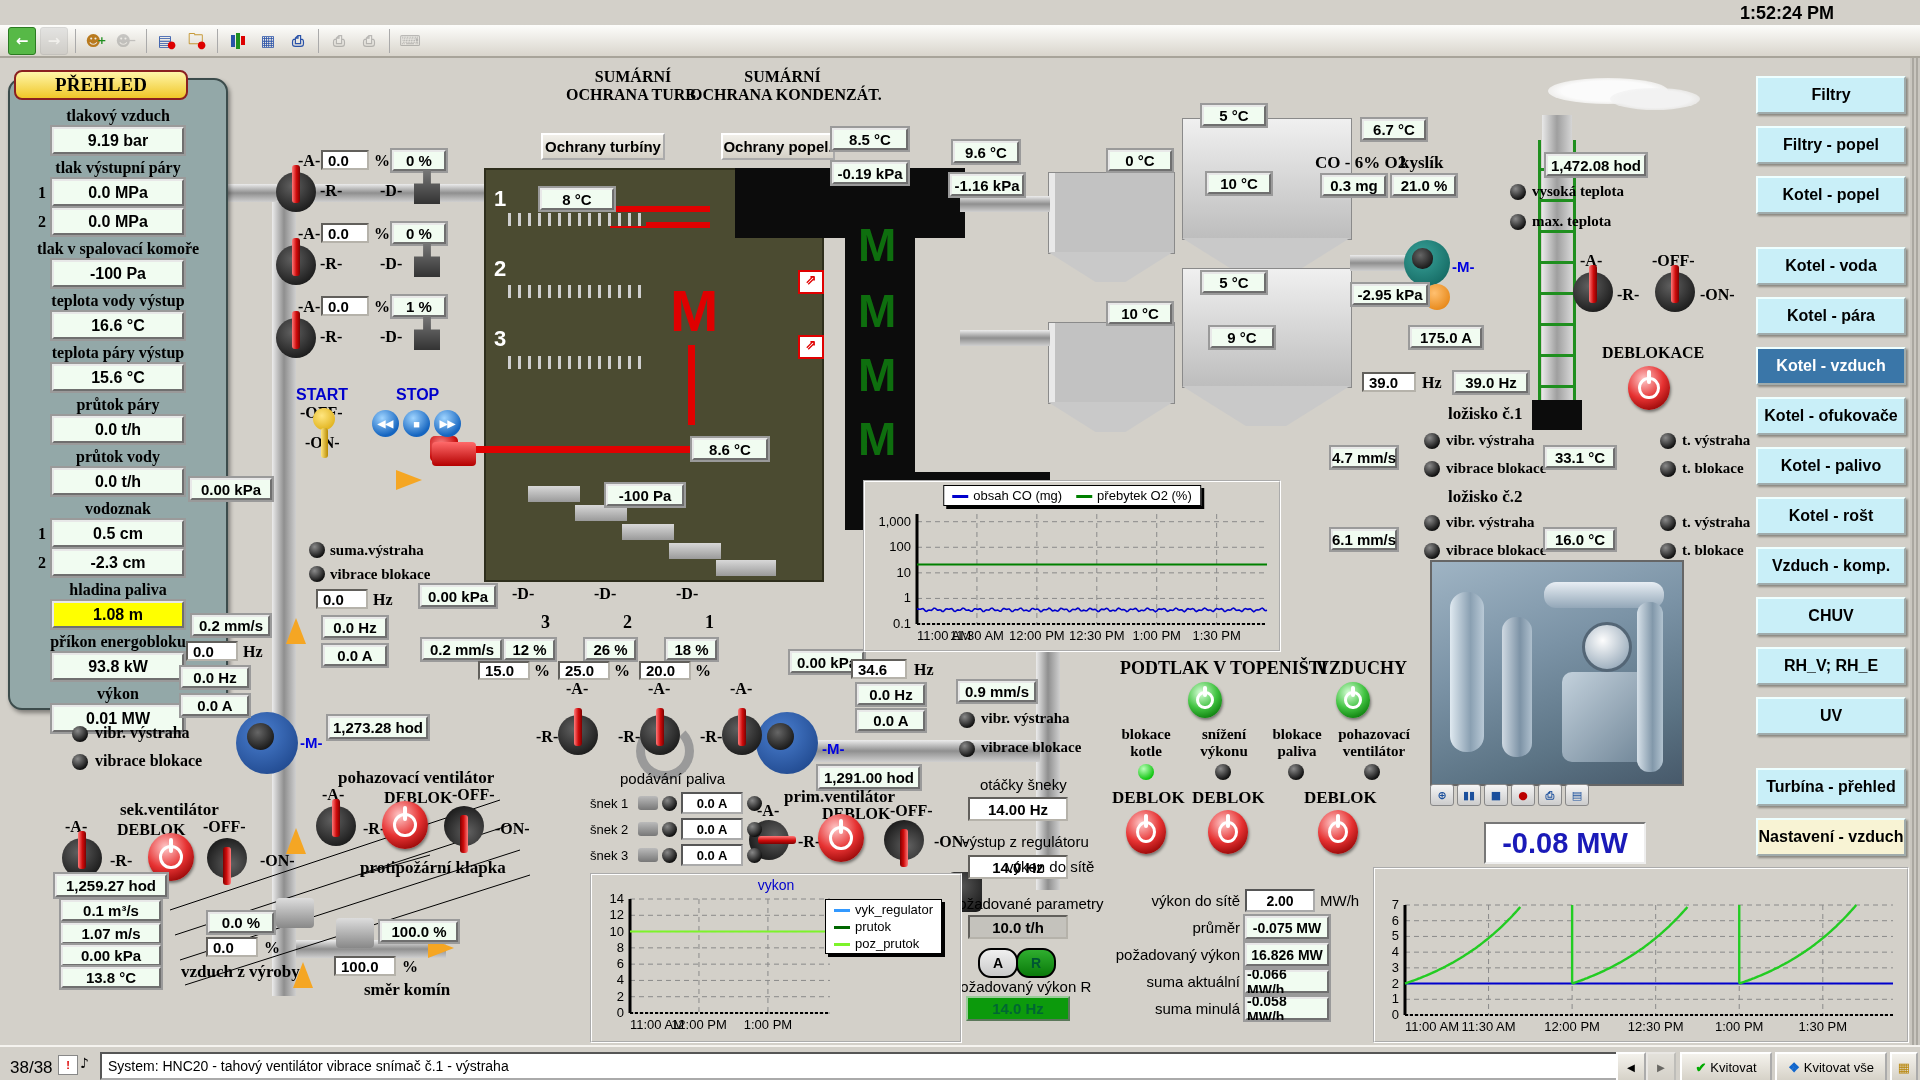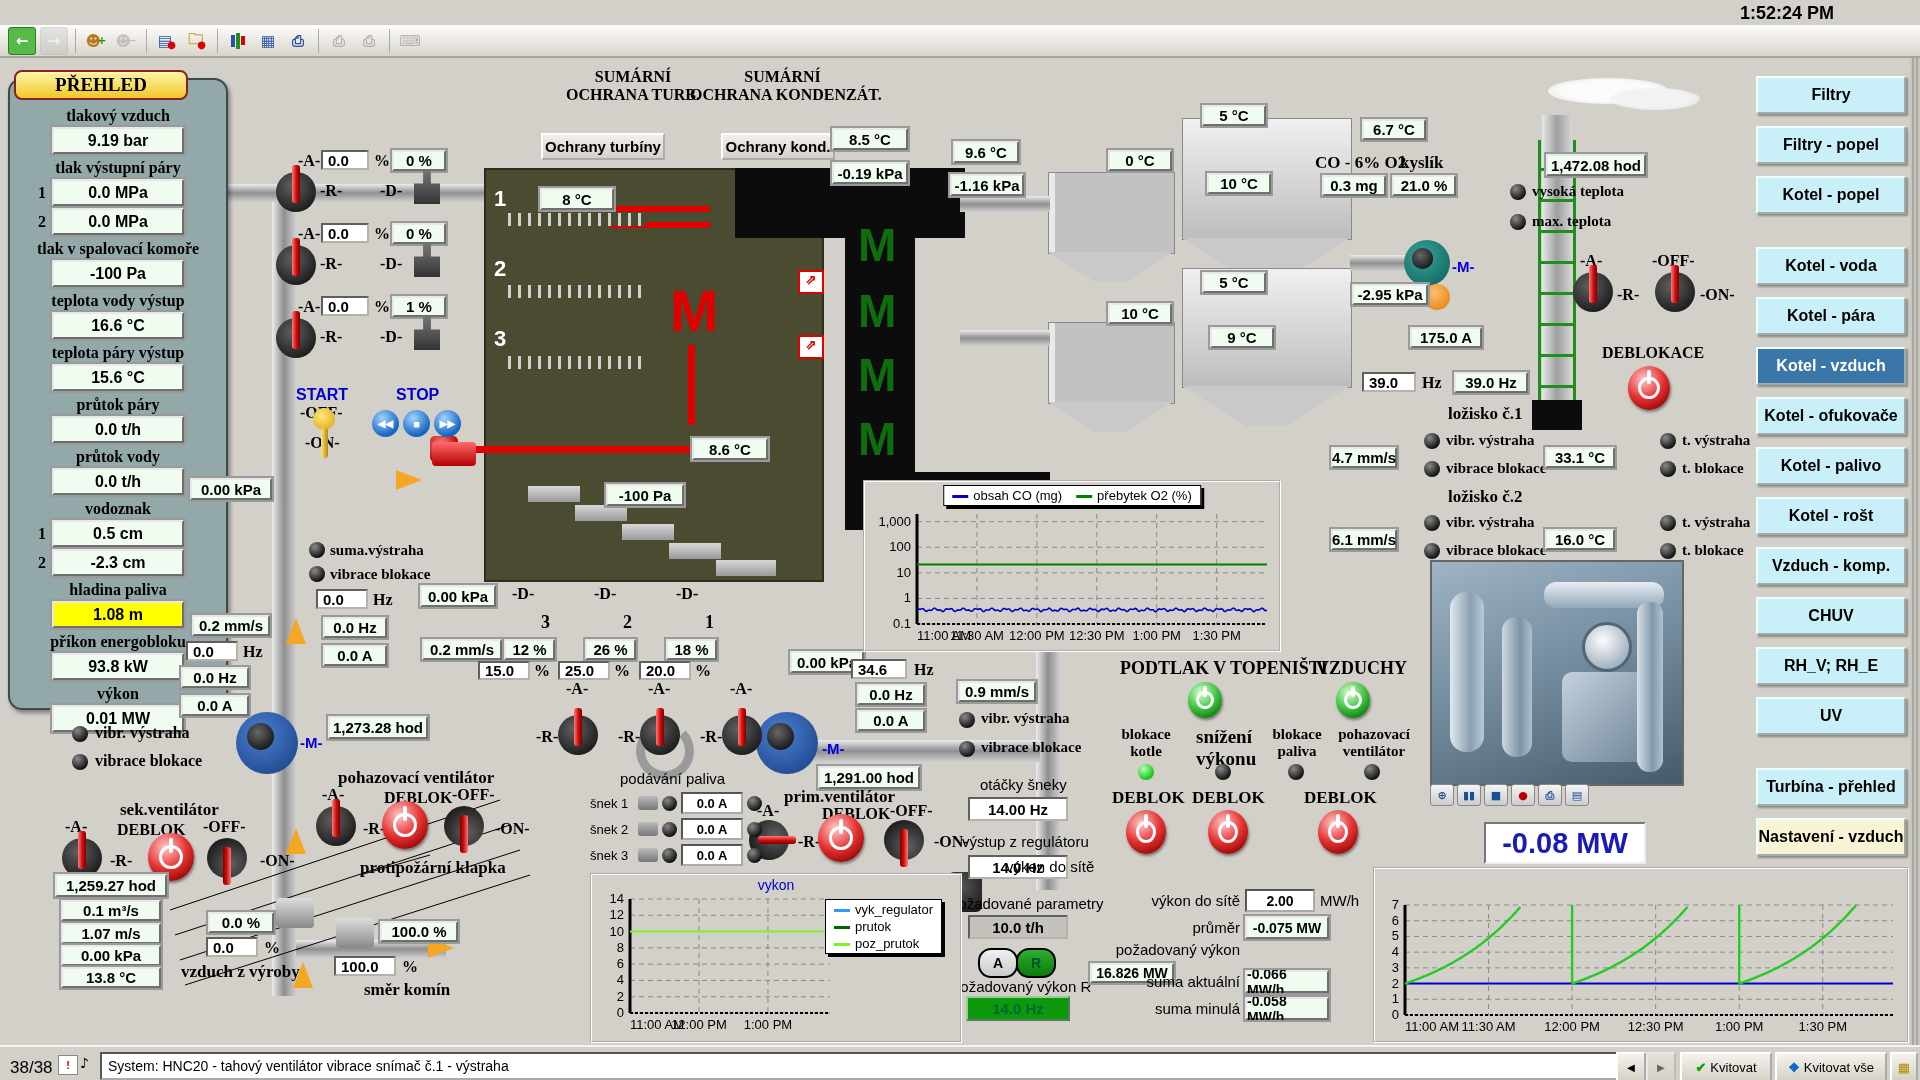--- a/index.html
+++ b/index.html
@@ -245,21 +245,21 @@
         <div class="ov-lbl">výkon</div>
         <div class="ov-row">
           <div class="ov-box">0.01 MW</div>
         </div>
       </div>
   </div>
 
   <div class="lbl" style="left:563px;top:68px;width:140px;text-align:center"><span>SUMÁRNÍ</span><br><span>OCHRANA TURB.</span></div>
   <div class="lbl" style="left:690px;top:68px;width:185px;text-align:center"><span>SUMÁRNÍ</span><br><span>OCHRANA KONDENZÁT.</span></div>
   <div class="btn3d" style="left:541px;top:133px;width:120px;height:23px">Ochrany turbíny</div>
-  <div class="btn3d" style="left:721px;top:133px;width:110px;height:23px">Ochrany kond.</div>
+  <div class="btn3d" style="left:721px;top:133px;width:110px;height:23px">Ochrany popel.</div>
   <div class="vbox" style="left:832px;top:128px;width:72px;height:18px">8.5 °C</div>
   <div class="vbox" style="left:832px;top:162px;width:72px;height:18px">-0.19 kPa</div>
   <div class="vbox" style="left:953px;top:141px;width:62px;height:18px">9.6 °C</div>
   <div class="vbox" style="left:950px;top:174px;width:70px;height:18px">-1.16 kPa</div>
 
   <div class="vbox" style="left:540px;top:188px;width:70px;height:18px">8 °C</div>
   <div class="abs" style="left:494px;top:186px;color:#fff;font:bold 22px 'Liberation Sans',sans-serif">1</div>
   <div class="abs" style="left:494px;top:256px;color:#fff;font:bold 22px 'Liberation Sans',sans-serif">2</div>
   <div class="abs" style="left:494px;top:326px;color:#fff;font:bold 22px 'Liberation Sans',sans-serif">3</div>
   <div class="vbox" style="left:692px;top:438px;width:72px;height:18px">8.6 °C</div>
@@ -445,21 +445,21 @@
   <div class="pill" style="left:978px;top:948px;background:linear-gradient(180deg,#f0f0f0,#c9c9c9)">A</div>
   <div class="pill" style="left:1016px;top:948px;background:linear-gradient(180deg,#2fae2f,#0a7a0a);color:#053">R</div>
   <div class="slbl" style="left:952px;top:978px;font-size:15px">požadovaný výkon R</div>
   <div class="ibox grnbox" style="left:966px;top:996px;width:104px;height:25px;justify-content:center;padding-left:0;border:2px outset #9c9">14.0 Hz</div>
 
   <div class="lbl" style="left:1120px;top:658px;font-size:18px">PODTLAK V TOPENIŠTI</div>
   <div class="lbl" style="left:1316px;top:658px;font-size:18px">VZDUCHY</div>
   <div class="pwr grn" style="left:1188px;top:682px;width:34px;height:36px"></div>
   <div class="pwr grn" style="left:1336px;top:682px;width:34px;height:36px"></div>
   <div class="lbl" style="left:1116px;top:726px;text-align:center;width:60px;font-size:15px"><span>blokace</span><br><span>kotle</span></div>
-  <div class="lbl" style="left:1196px;top:726px;width:56px;font-size:19px"><span>snížení</span><br><span>výkonu</span></div>
+  <div class="lbl" style="left:1196px;top:726px;text-align:center;width:56px;font-size:15px"><span>snížení</span><br><span>výkonu</span></div>
   <div class="lbl" style="left:1268px;top:726px;text-align:center;width:58px;font-size:15px"><span>blokace</span><br><span>paliva</span></div>
   <div class="lbl" style="left:1332px;top:726px;text-align:center;width:84px;font-size:15px"><span>pohazovací</span><br><span>ventilátor</span></div>
   <div class="led on" style="left:1138px;top:764px"></div>
   <div class="led" style="left:1215px;top:764px"></div>
   <div class="led" style="left:1288px;top:764px"></div>
   <div class="led" style="left:1364px;top:764px"></div>
   <div class="lbl" style="left:1112px;top:788px;font-size:17px">DEBLOK</div>
   <div class="lbl" style="left:1192px;top:788px;font-size:17px">DEBLOK</div>
   <div class="lbl" style="left:1304px;top:788px;font-size:17px">DEBLOK</div>
   <div class="pwr" style="left:1126px;top:810px;width:40px;height:44px"></div>
@@ -542,21 +542,21 @@
   <div id="power-rows" class="abs" style="left:1090px;top:887px;width:280px">
       <div style="display: flex; align-items: center; height: 27px; gap: 5px;">
         <span style="width:150px;text-align:right;font:15px 'Liberation Sans',sans-serif">výkon do sítě</span>
         <span style="width:66px;height:19px;background:#fff;border:2px inset #aaa;display:inline-flex;align-items:center;justify-content:center;font:bold 14px 'Liberation Sans',sans-serif">2.00</span>
         <span style="font:15px 'Liberation Sans',sans-serif">MW/h</span>
       </div>
       <div style="display: flex; align-items: center; height: 27px; gap: 5px;">
         <span style="width:150px;text-align:right;font:15px 'Liberation Sans',sans-serif">průměr</span>
         <span style="width:80px;height:19px;background:#f1fcf1;border:2px solid;border-color:#e8e8e8 #6f6f6f #6f6f6f #e8e8e8;outline:2px solid #9a9a9a;display:inline-flex;align-items:center;justify-content:center;font:bold 14px 'Liberation Sans',sans-serif">-0.075 MW</span>
       </div>
-      <div style="display: flex; align-items: flex-start; height: 27px; gap: 5px; flex-direction: column;">
+      <div style="display: flex; align-items: center; height: 27px; gap: 5px;">
         <span style="width:150px;text-align:right;font:15px 'Liberation Sans',sans-serif">požadovaný výkon</span>
         <span style="width:80px;height:19px;background:#f1fcf1;border:2px solid;border-color:#e8e8e8 #6f6f6f #6f6f6f #e8e8e8;outline:2px solid #9a9a9a;display:inline-flex;align-items:center;justify-content:center;font:bold 14px 'Liberation Sans',sans-serif">16.826 MW</span>
       </div>
       <div style="display: flex; align-items: center; height: 27px; gap: 5px;">
         <span style="width:150px;text-align:right;font:15px 'Liberation Sans',sans-serif">suma aktuální</span>
         <span style="width:80px;height:19px;background:#f1fcf1;border:2px solid;border-color:#e8e8e8 #6f6f6f #6f6f6f #e8e8e8;outline:2px solid #9a9a9a;display:inline-flex;align-items:center;justify-content:center;font:bold 14px 'Liberation Sans',sans-serif">-0.066 MW/h</span>
       </div>
       <div style="display: flex; align-items: center; height: 27px; gap: 5px;">
         <span style="width:150px;text-align:right;font:15px 'Liberation Sans',sans-serif">suma minulá</span>
         <span style="width:80px;height:19px;background:#f1fcf1;border:2px solid;border-color:#e8e8e8 #6f6f6f #6f6f6f #e8e8e8;outline:2px solid #9a9a9a;display:inline-flex;align-items:center;justify-content:center;font:bold 14px 'Liberation Sans',sans-serif">-0.058 MW/h</span>

